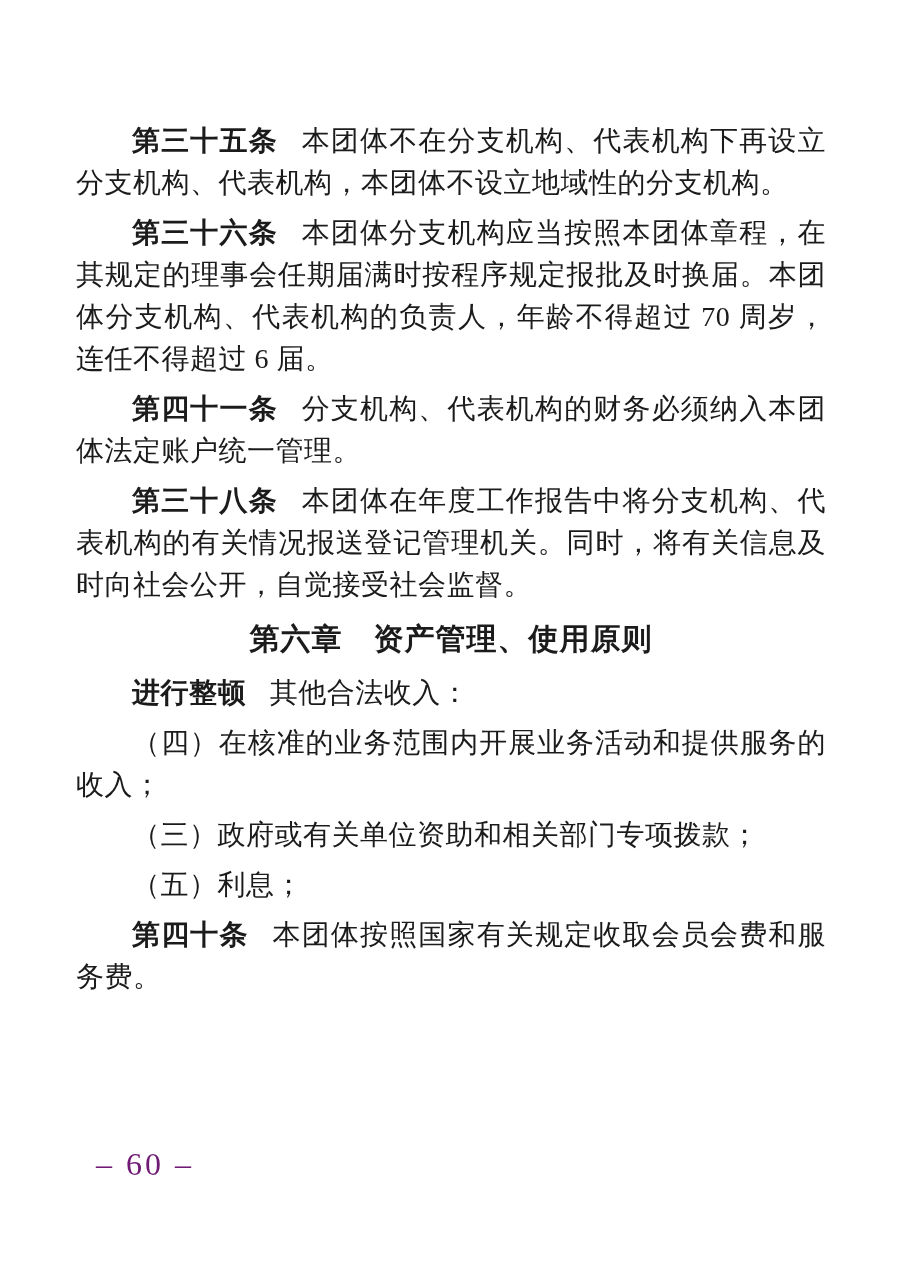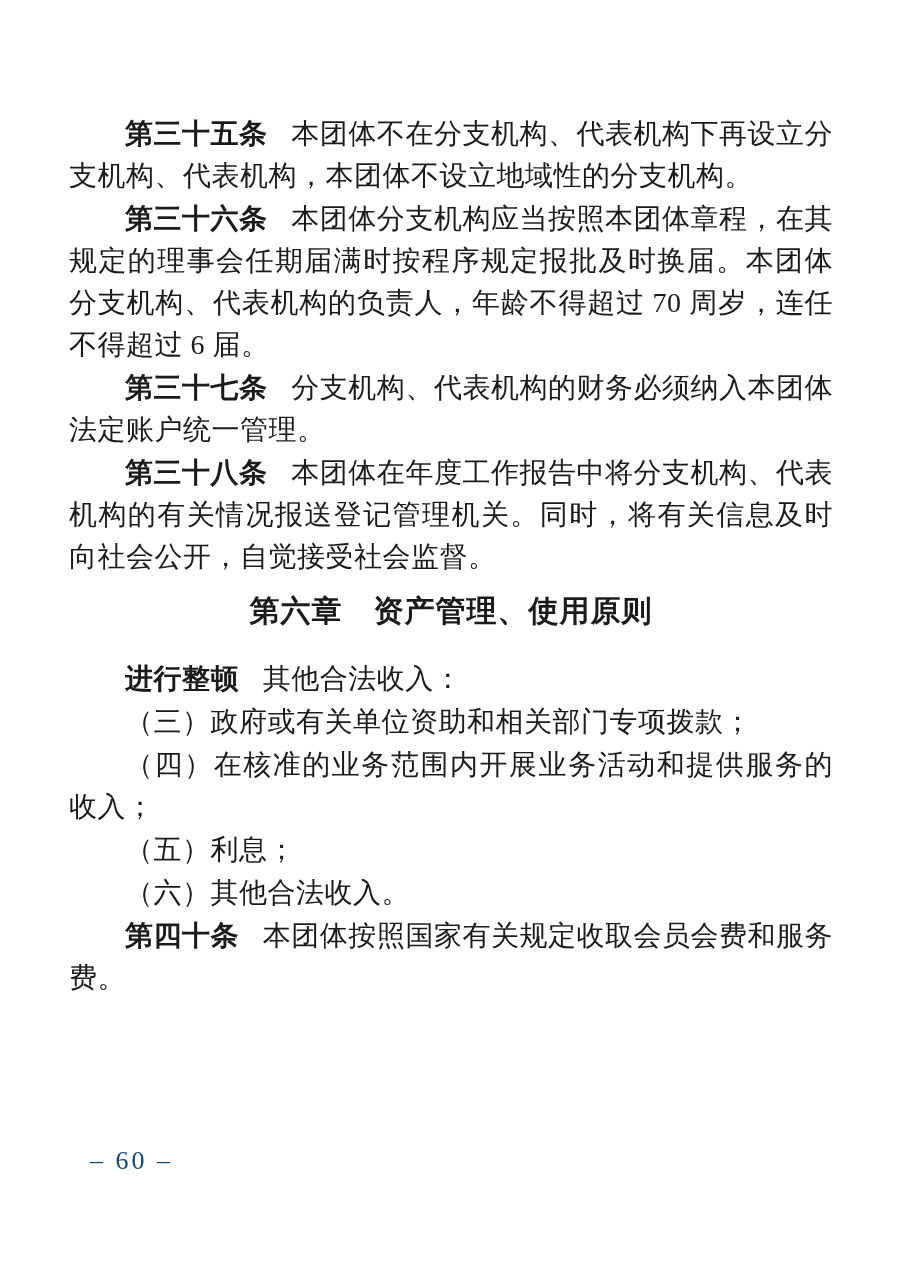--- a/index.html
+++ b/index.html
@@ -17,62 +17,61 @@
     inset: 0;
     background: #ffffff;
   }
   .doc-body {
     position: absolute;
     top: 112px;
     left: 68px;
     width: 766px;
   }
   .doc-body p {
-    margin: 1px;
+    margin: 8px;
     font-size: 28px;
     line-height: 42px;
     text-align: justify;
     text-indent: 2em;
     letter-spacing: 0.5px;
   }
   .doc-body p.chapter {
     text-align: center;
     text-indent: 0;
     font-weight: bold;
     font-size: 30px;
     line-height: 46px;
-    margin: 10px 0 24px 0;
+    margin: 10px 0 10px 0;
     font-family: Liberation Serif, serif;
     letter-spacing: 1px;
   }
   .lead {
     font-weight: bold;
     font-family: "Liberation Sans", "DejaVu Sans", sans-serif;
     margin-right: 0.85em;
   }
   .page-footer {
     position: absolute;
-    left: 90px;
+    left: 96px;
     top: 1146px;
-    font-size: 26px;
+    font-size: 32px;
     letter-spacing: 3px;
-    color: #0c4a6e;
+    color: #701a75;
   }
 </style>
 </head>
 <body>
 
 <main class="page">
   <div class="doc-body" id="doc-body">
       <p class="article"><span class="lead">第三十五条</span><span>本团体不在分支机构、代表机构下再设立分支机构、代表机构，本团体不设立地域性的分支机构。</span></p>
       <p class="article"><span class="lead">第三十六条</span><span>本团体分支机构应当按照本团体章程，在其规定的理事会任期届满时按程序规定报批及时换届。本团体分支机构、代表机构的负责人，年龄不得超过 70 周岁，连任不得超过 6 届。</span></p>
-      <p class="article"><span class="lead">第三十七条</span><span>分支机构、代表机构的财务必须纳入本团体法定账户统一管理。</span></p>
+      <p class="article"><span class="lead">第四十一条</span><span>分支机构、代表机构的财务必须纳入本团体法定账户统一管理。</span></p>
       <p class="article"><span class="lead">第三十八条</span><span>本团体在年度工作报告中将分支机构、代表机构的有关情况报送登记管理机关。同时，将有关信息及时向社会公开，自觉接受社会监督。</span></p>
       <p class="chapter"><span>第六章　资产管理、使用原则</span></p>
       <p class="article"><span class="lead">进行整顿</span><span>其他合法收入：</span></p>
+      <p class="plain"><span>（四）在核准的业务范围内开展业务活动和提供服务的收入；</span></p>
       <p class="plain"><span>（三）政府或有关单位资助和相关部门专项拨款；</span></p>
-      <p class="plain"><span>（四）在核准的业务范围内开展业务活动和提供服务的收入；</span></p>
       <p class="plain"><span>（五）利息；</span></p>
-      <p class="plain"><span>（六）其他合法收入。</span></p>
       <p class="article"><span class="lead">第四十条</span><span>本团体按照国家有关规定收取会员会费和服务费。</span></p>
     </div>
   <div class="page-footer">– 60 –</div>
 </main>
 
 </body></html>

